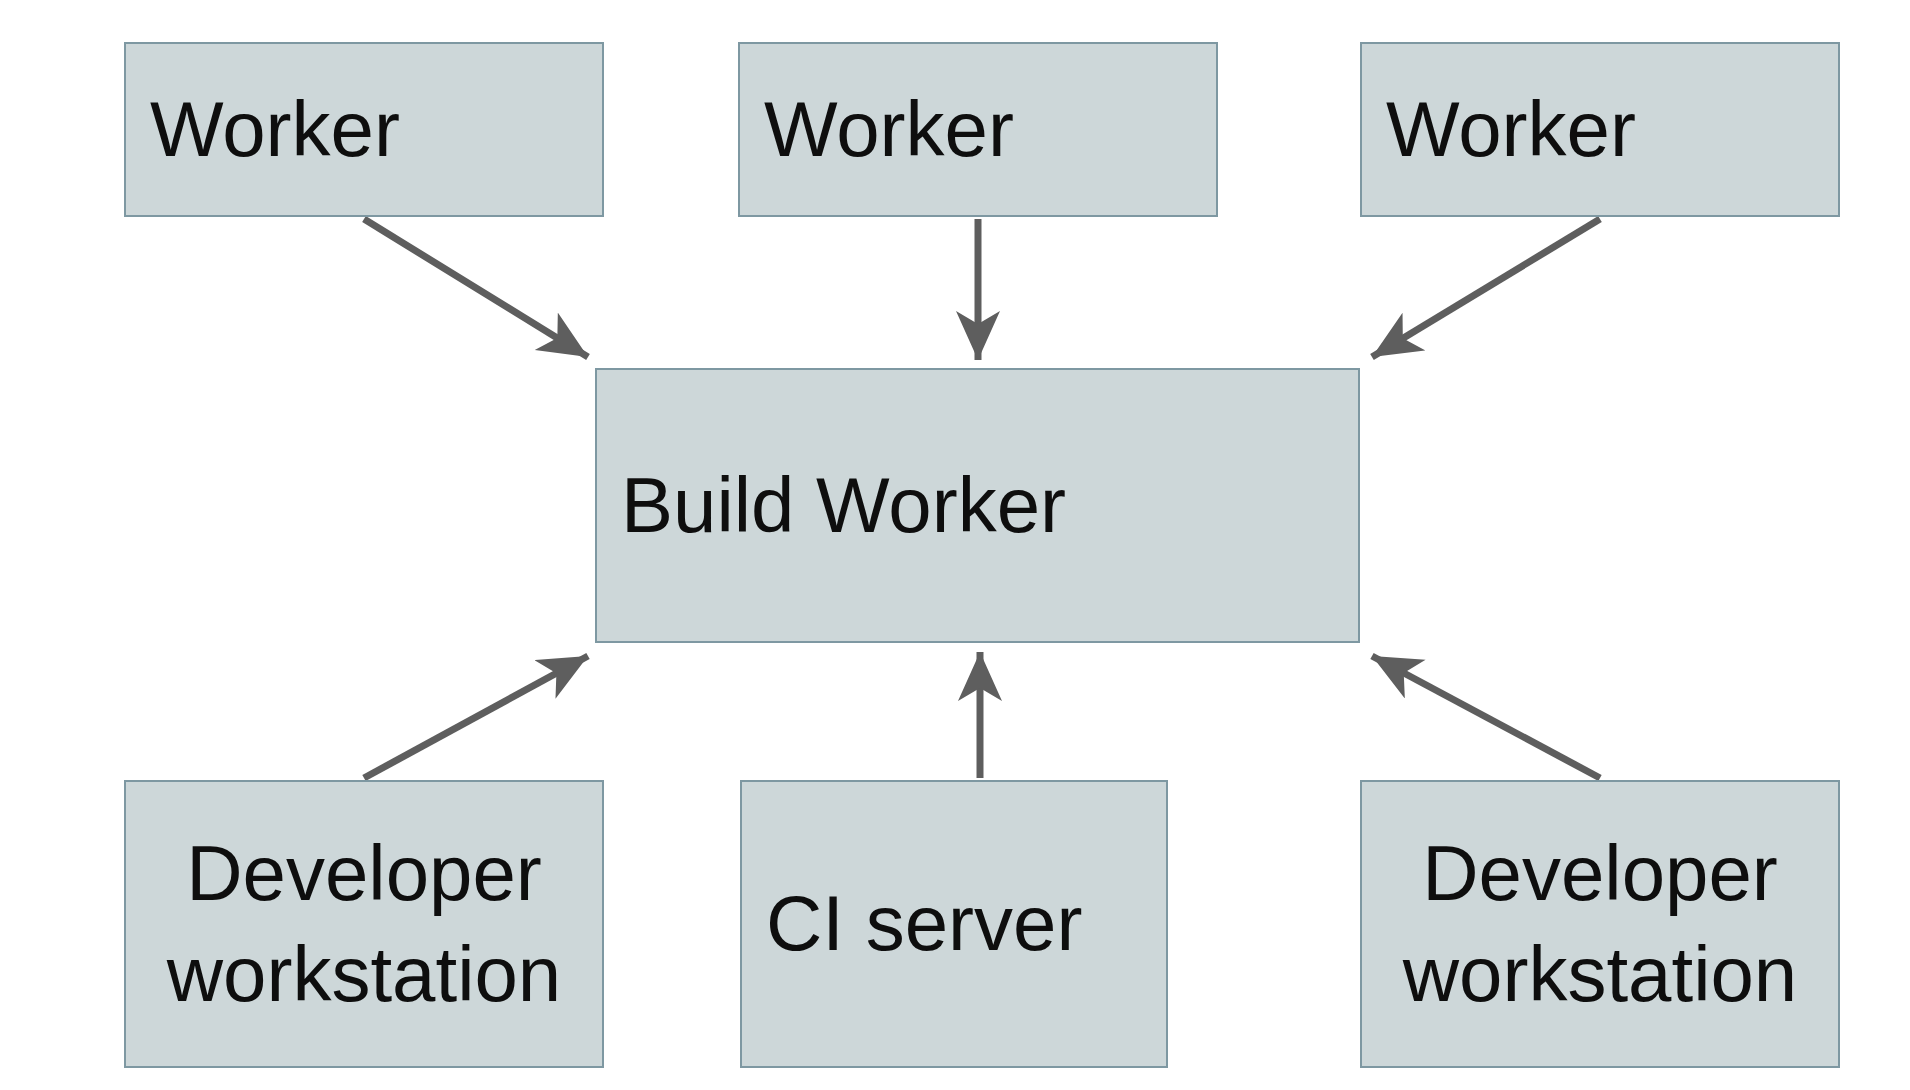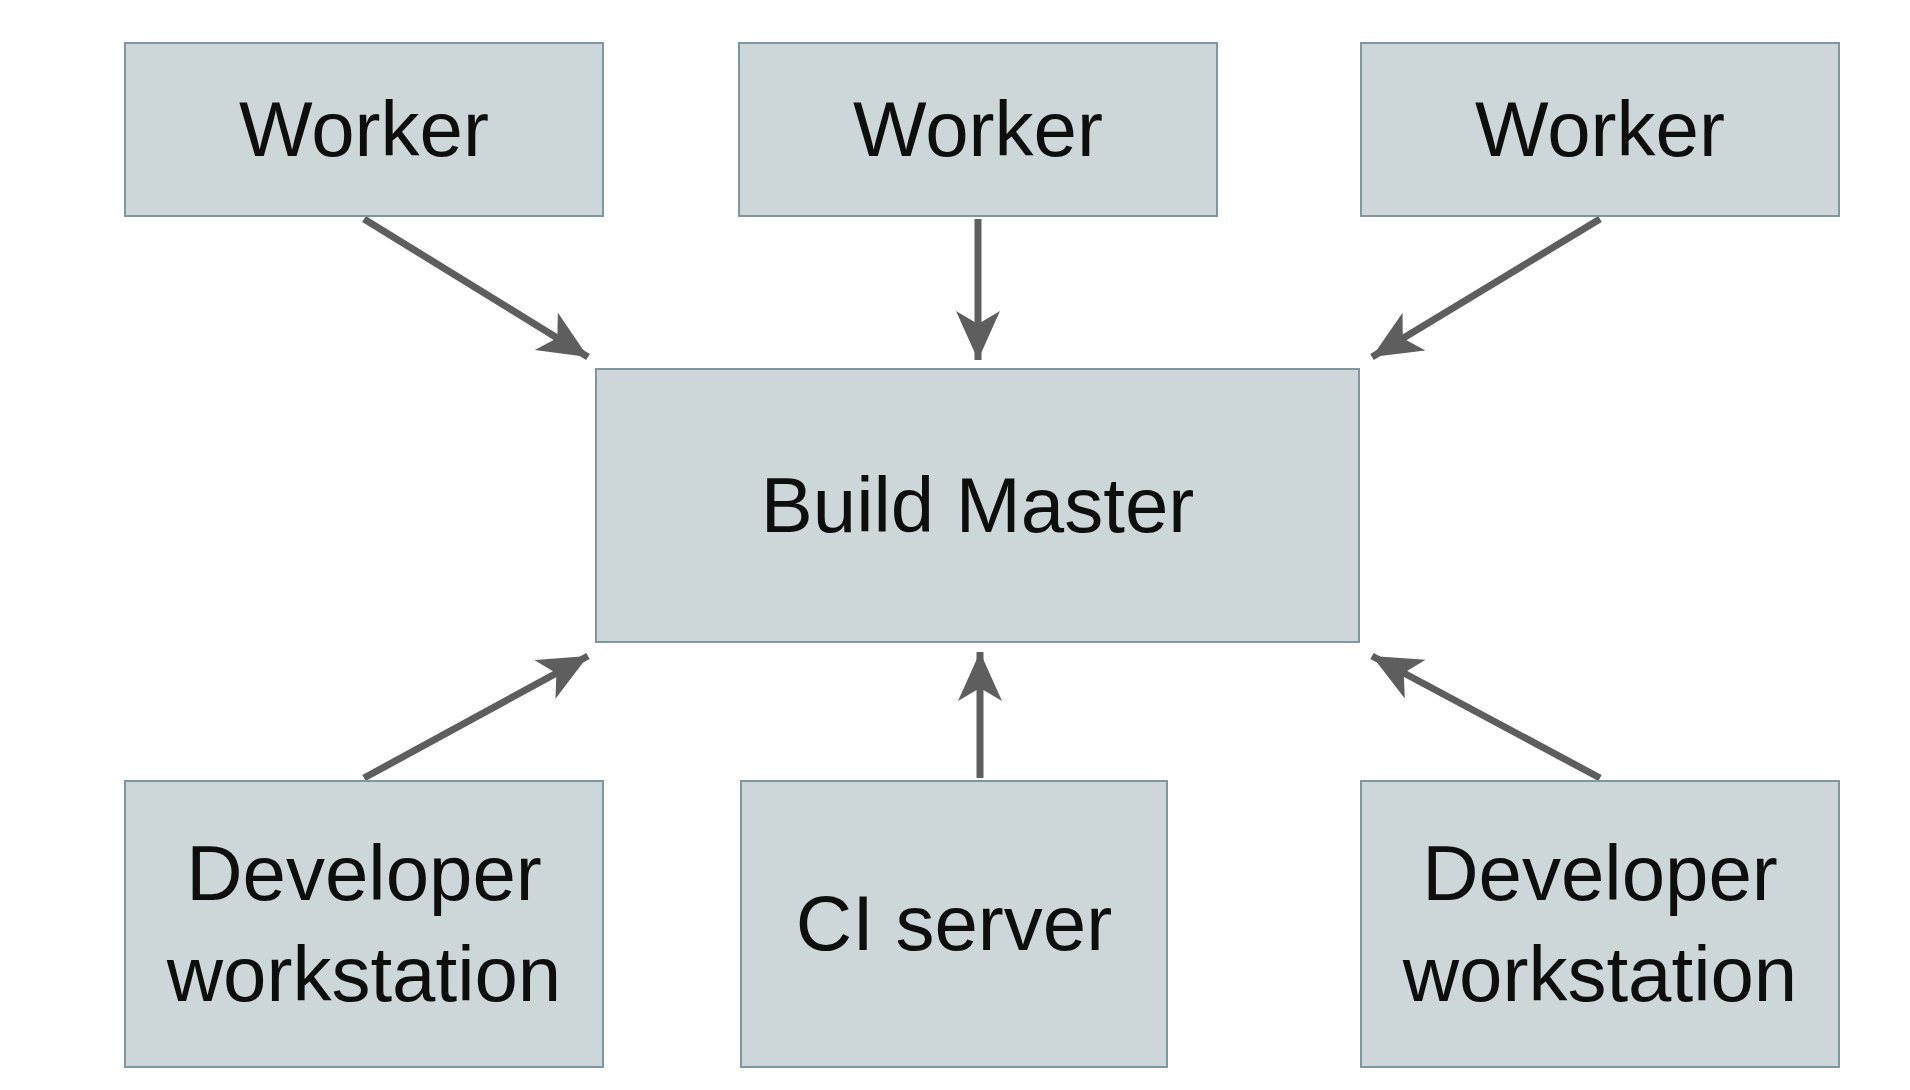--- a/index.html
+++ b/index.html
@@ -23,21 +23,21 @@
     height: 1090px;
     pointer-events: none;
   }
   .node {
     position: absolute;
     box-sizing: border-box;
     background: #cdd7d9;
     border: 2px solid #7e98a2;
     display: flex;
     align-items: center;
-    justify-content: center;
+    justify-content: flex-start;
     text-align: center;
     font-size: 78px;
     line-height: 1.3;
     color: #0e0e0e;
     padding: 0 24px;
   }
   #node-worker-1        { left: 124px;  top: 42px;  width: 480px; height: 175px; }
   #node-worker-2        { left: 738px;  top: 42px;  width: 480px; height: 175px; }
   #node-worker-3        { left: 1360px; top: 42px;  width: 480px; height: 175px; }
   #node-build-master    { left: 595px;  top: 368px; width: 765px; height: 275px; }
@@ -75,21 +75,21 @@
 
   <div class="node" id="node-worker-2">
     <span>Worker</span>
   </div>
 
   <div class="node" id="node-worker-3">
     <span>Worker</span>
   </div>
 
   <div class="node" id="node-build-master">
-    <span>Build Master</span>
+    <span>Build Worker</span>
   </div>
 
   <div class="node" id="node-dev-1">
     <span>Developer workstation</span>
   </div>
 
   <div class="node" id="node-ci-server">
     <span>CI server</span>
   </div>
 

